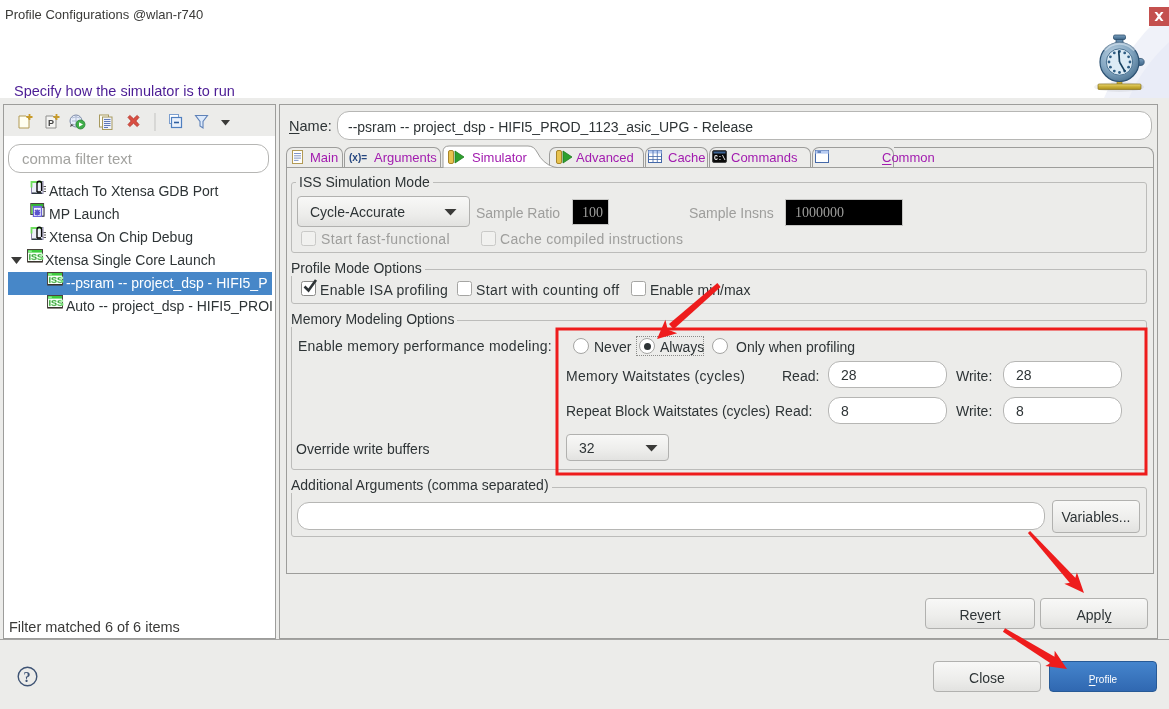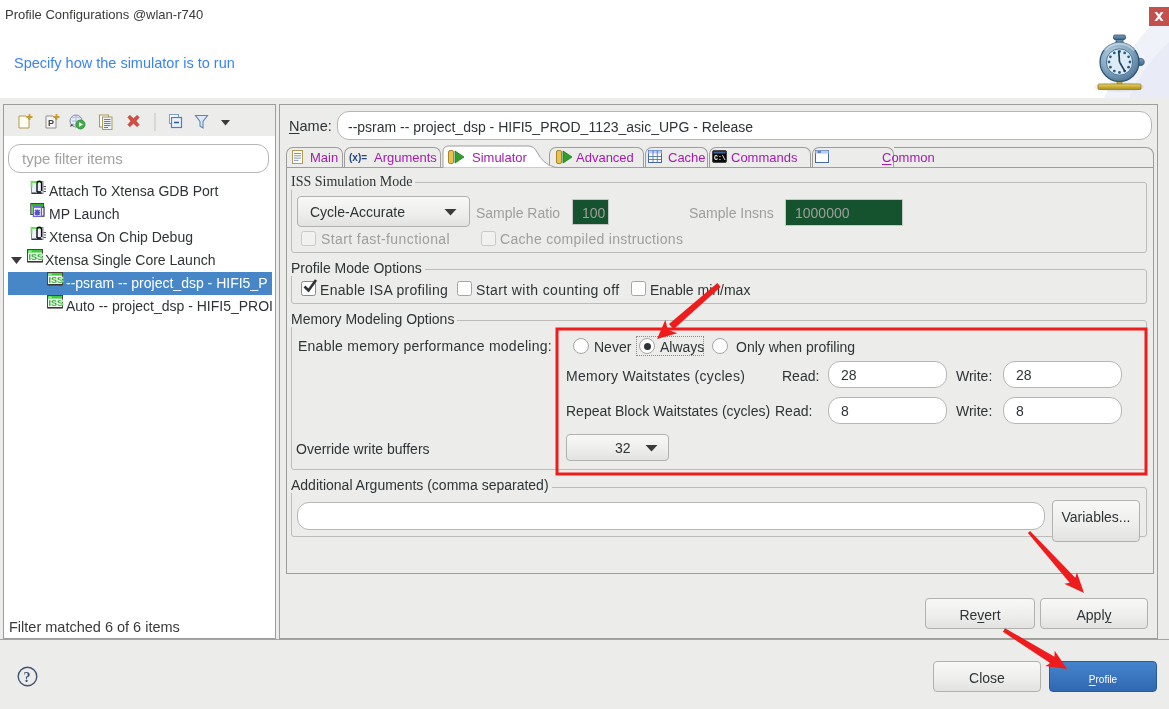--- a/index.html
+++ b/index.html
@@ -4,21 +4,21 @@
 <style>
   html,body{margin:0;padding:0;}
   body{width:1169px;height:709px;overflow:hidden;font-family:"Liberation Sans",sans-serif;background:#fff;}
   #root{position:relative;width:1169px;height:709px;font-family:"Liberation Sans",sans-serif;color:#2e3436;}
   .abs{position:absolute;}
   #bodybg{left:0;top:98px;width:1169px;height:611px;background:#ececea;}
   #bottomsep{left:0;top:639px;width:1169px;height:1px;background:#a3a3a1;}
   .panel{border:1px solid #9d9d9b;box-sizing:border-box;}
   .txt{white-space:nowrap;font-size:14px;}
   .fld{background:#fff;border:1px solid #b6b6b4;border-radius:12px;box-sizing:border-box;}
-  .fld-dis{background:#14532d;border:1px solid #c6c6c4;border-radius:1px;box-sizing:border-box;color:#9e9e9c;}
+  .fld-dis{background:#000000;border:1px solid #c6c6c4;border-radius:1px;box-sizing:border-box;color:#9e9e9c;font-family:Liberation Serif, serif;}
   .btn{background:linear-gradient(#f8f8f7,#ededeb 60%,#e2e2e0);border:1px solid #b1b1af;border-radius:4px;box-sizing:border-box;text-align:center;color:#2e3436;}
   .grp{border:1px solid #bcbcba;border-radius:3px;box-sizing:border-box;}
   .leg{background:#ececea;padding:0 3px;font-size:14px;color:#2e3436;white-space:nowrap;}
   .dis{color:#9e9e9c;}
   .cb{width:15px;height:15px;background:#fff;border:1px solid #a5a5a3;border-radius:2.5px;box-sizing:border-box;}
   .cb-dis{width:15px;height:15px;background:#f1f1ef;border:1px solid #c9c9c7;border-radius:2.5px;box-sizing:border-box;}
   .radio{width:16px;height:16px;background:#fff;border:1px solid #a5a5a3;border-radius:50%;box-sizing:border-box;}
   .tab{top:147px;height:20px;background:#ececea;border:1px solid #9d9d9b;border-bottom:none;border-radius:7px 7px 0 0;box-sizing:border-box;}
   .tabtxt{font-size:13px;color:#a21caf;position:absolute;top:150px;white-space:nowrap;}
   u{text-decoration:underline;text-underline-offset:2px;}
@@ -29,21 +29,21 @@
 
   <svg class="abs" style="left:980px;top:0;width:189px;height:98px" viewBox="0 0 189 98">
     <path d="M189,10 C162,30 140,62 124,98 L189,98 Z" fill="#f0f2f9"></path>
     <path d="M189,42 C172,58 157,78 149,98 L189,98 Z" fill="#e9ecf7"></path>
   </svg>
   <div class="abs txt" style="left:5px;top:7px;font-size:13px;color:#3a3a38;">Profile Configurations @wlan-r740</div>
   <div class="abs" style="left:1149px;top:7px;width:20px;height:19px;background:#c4504e;"></div>
   <svg class="abs" style="left:1154px;top:11px;width:10px;height:11px" viewBox="0 0 10 11">
     <path d="M0.5,1 L3,1 L5,3.6 L7,1 L9.5,1 L6.3,5.5 L9.5,10 L7,10 L5,7.4 L3,10 L0.5,10 L3.7,5.5 Z" fill="#fff"></path>
   </svg>
-  <div class="abs txt" style="left:14px;top:55px;font-size:14.5px;color:#3b82f6;">Specify how the simulator is to run</div>
+  <div class="abs txt" style="left:14px;top:83px;font-size:14.5px;color:#4c1d95;">Specify how the simulator is to run</div>
 
   <svg class="abs" style="left:1092px;top:30px;width:60px;height:64px" viewBox="0 0 60 64">
     <defs>
       <radialGradient id="swb" cx="38%" cy="32%" r="75%">
         <stop offset="0%" stop-color="#bdd2e2"></stop>
           <stop offset="55%" stop-color="#84a7c2"></stop>
           <stop offset="100%" stop-color="#4a7190"></stop>
       </radialGradient>
       <linearGradient id="swc" x1="0" y1="0" x2="0" y2="1">
         <stop offset="0%" stop-color="#7ba0c0"></stop>
@@ -125,21 +125,21 @@
         <rect x="4.5" y="4.5" width="10" height="10" fill="#eaf1fb" stroke="#4f7fbf" stroke-width="1.2"></rect>
         <line x1="7" y1="9.5" x2="12" y2="9.5" stroke="#2f5f9f" stroke-width="1.6"></line>
       </g>
       <g transform="translate(178,0)">
         <path d="M2.5,2.5 h12 l-4.5,6 v6.5 l-3,-2 v-4.5 z" fill="#ddeafb" stroke="#5f82b8" stroke-width="1.1"></path>
       </g>
       <path d="M206,7 l9,0 -4.5,5.5 z" fill="#3a3a38"></path>
     </svg>
 
     <div class="abs fld" style="left:4px;top:39px;width:261px;height:29px;"></div>
-    <div class="abs txt" style="left:18px;top:45px;font-size:15px;color:#a2a29f;">type filter items</div>
+    <div class="abs txt" style="left:18px;top:45px;font-size:15px;color:#a2a29f;">comma filter text</div>
 
     <div class="abs" style="left:4px;top:167px;width:264px;height:23px;background:#4787c8;"></div>
     <div class="abs txt" style="left:45px;top:78px;">Attach To Xtensa GDB Port</div>
     <div class="abs txt" style="left:45px;top:101px;">MP Launch</div>
     <div class="abs txt" style="left:45px;top:124px;">Xtensa On Chip Debug</div>
     <div class="abs txt" style="left:41px;top:147px;">Xtensa Single Core Launch</div>
     <div class="abs txt" style="left:62px;top:170px;color:#fff;">--psram -- project_dsp - HIFI5_P</div>
     <div class="abs txt" style="left:62px;top:193px;">Auto -- project_dsp - HIFI5_PROI</div>
     <svg class="abs" style="left:6px;top:150px;width:13px;height:10px" viewBox="0 0 13 10">
         <path d="M1,2 h11 l-5.5,7 z" fill="#3a3a38"></path>
@@ -266,21 +266,21 @@
   </svg>
   <div class="tabtxt" style="left:731px;">Commands</div>
   <svg class="abs" style="left:815px;top:150px;width:14px;height:13px" viewBox="0 0 14 13">
     <rect x="0.5" y="0.5" width="13" height="12" fill="#fff" stroke="#4468a8" stroke-width="1"></rect>
     <rect x="0.5" y="0.5" width="13" height="3.2" fill="#b8ccf2"></rect>
     <line x1="2.5" y1="2" x2="6" y2="2" stroke="#30559a" stroke-width="1.2"></line>
   </svg>
   <div class="tabtxt" style="left:882px;"><u>C</u>ommon</div>
 
   <div class="abs grp" style="left:291px;top:182px;width:856px;height:71px;"></div>
-  <div class="abs leg" style="left:288px;top:174px;font-family:Liberation Serif, serif;">ISS Simulation Mode</div>
+  <div class="abs leg" style="left:296px;top:174px;">ISS Simulation Mode</div>
   <div class="abs btn" style="left:297px;top:196px;width:173px;height:31px;"></div>
   <div class="abs txt" style="left:310px;top:204px;">Cycle-Accurate</div>
   <svg class="abs" style="left:444px;top:208px;width:13px;height:8px" viewBox="0 0 13 8">
       <path d="M0.5,1 h12 l-6,6.5 z" fill="#3a3a38"></path>
     </svg>
   <div class="abs txt dis" style="left:476px;top:205px;">Sample Ratio</div>
   <div class="abs fld-dis" style="left:572px;top:199px;width:37px;height:26px;overflow:hidden;">
       <span style="position:absolute;left:9px;top:5px;font-size:14px;">100</span>
     </div>
   <div class="abs txt dis" style="left:689px;top:205px;">Sample Insns</div>
@@ -331,29 +331,29 @@
   <div class="abs fld" style="left:828px;top:397px;width:119px;height:27px;">
       <span style="position:absolute;left:12px;top:5px;font-size:14px;">8</span>
     </div>
   <div class="abs txt" style="left:956px;top:403px;">Write:</div>
   <div class="abs fld" style="left:1003px;top:397px;width:119px;height:27px;">
       <span style="position:absolute;left:12px;top:5px;font-size:14px;">8</span>
     </div>
 
   <div class="abs txt" style="left:296px;top:441px;">Override write buffers</div>
   <div class="abs btn" style="left:566px;top:434px;width:103px;height:27px;"></div>
-  <div class="abs txt" style="left:579px;top:440px;margin-left:36px;">32</div>
+  <div class="abs txt" style="left:579px;top:440px;">32</div>
   <svg class="abs" style="left:645px;top:444px;width:13px;height:8px" viewBox="0 0 13 8">
       <path d="M0.5,1 h12 l-6,6.5 z" fill="#3a3a38"></path>
     </svg>
 
   <div class="abs grp" style="left:291px;top:487px;width:856px;height:50px;"></div>
   <div class="abs leg" style="left:288px;top:477px;">Additional Arguments (comma separated)</div>
   <div class="abs fld" style="left:297px;top:502px;width:748px;height:28px;"></div>
-  <div class="abs btn" style="left:1052px;top:500px;width:88px;height:42px;"><span style="position:relative;top:7px;font-size:14px;">Variables...</span></div>
+  <div class="abs btn" style="left:1052px;top:500px;width:88px;height:33px;"><span style="position:relative;top:7px;font-size:14px;">Variables...</span></div>
 
   <div class="abs btn" style="left:925px;top:598px;width:110px;height:31px;"><span style="position:relative;top:7px;font-size:14px;">Re<u>v</u>ert</span></div>
   <div class="abs btn" style="left:1040px;top:598px;width:108px;height:31px;"><span style="position:relative;top:7px;font-size:14px;">Appl<u>y</u></span></div>
 
   <div class="abs btn" style="left:933px;top:661px;width:108px;height:31px;"><span style="position:relative;top:7px;font-size:14px;">Close</span></div>
   <div class="abs" style="left:1049px;top:661px;width:108px;height:31px;background:linear-gradient(#4585cd,#3068b1);border:1px solid #275a96;border-radius:4px;box-sizing:border-box;text-align:center;"><span style="position:relative;top:7px;font-size:10px;color:#fff;"><u>P</u>rofile</span></div>
   <svg class="abs" style="left:17px;top:666px;width:21px;height:21px" viewBox="0 0 21 21">
     <circle cx="10.5" cy="10.5" r="9.3" fill="none" stroke="#3e5374" stroke-width="1.4"></circle>
     <text x="6.4" y="15.8" font-size="14" font-weight="bold" fill="#3e5374" font-family="Liberation Serif">?</text>
   </svg>

